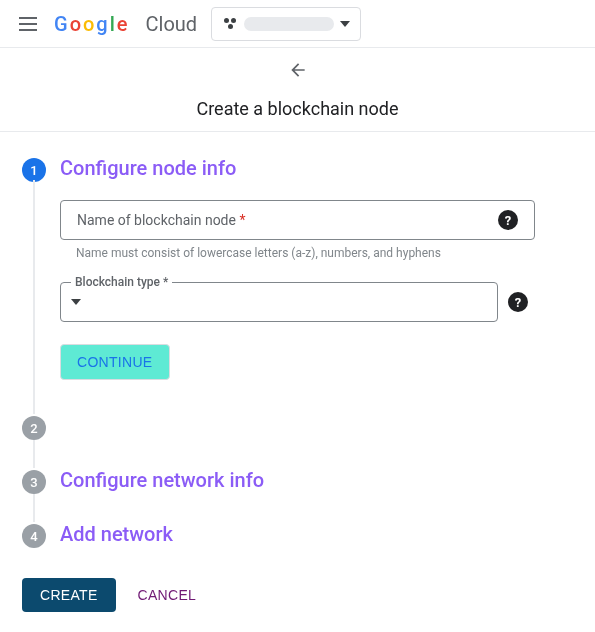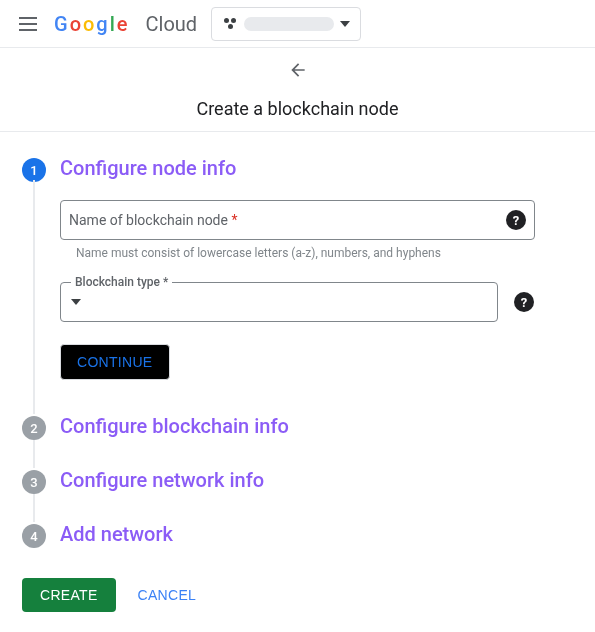--- a/index.html
+++ b/index.html
@@ -83,69 +83,69 @@
 
     .step-body { padding: 18px 0 6px 38px; position:relative; }
     .step-body::before {
       content:""; position:absolute; left:11px; top:-2px; bottom:0; width:2px; background:#e8eaed;
     }
 
     
     .text-field {
       border:1px solid #80868b; border-radius:4px;
       display:flex; align-items:center;
-      padding:0 8px; height:40px; width:475px;
+      padding:0 16px; height:40px; width:475px;
       gap:20px;
     }
     .text-field input {
       flex:1; border:none; outline:none; font-size:14px; color:#202124;
     }
     .field-label-inline { color:#5f6368; font-size:14px; }
     .req-star { color:#d93025; }
     .help-icon {
       width:20px; height:20px; border-radius:50%;
       background:#202124; color:#fff;
       display:flex; align-items:center; justify-content:center;
       font-size:13px; font-weight:700; cursor:pointer;
     }
     .hint { font-size:12px; color:#80868b; margin-top:6px; margin-left:16px; }
 
-    .select-row { display:flex; align-items:center; gap:16px; margin-top:22px; }
+    .select-row { display:flex; align-items:center; gap:10px; margin-top:22px; }
     .select-field {
       position:relative;
       border:1px solid #80868b; border-radius:4px;
       width:438px; height:40px;
       display:flex; align-items:center; padding:0 10px;
       cursor:pointer;
     }
     .select-label {
       position:absolute; top:-8px; left:10px; background:#fff;
       font-size:12px; color:#5f6368; padding:0 4px; font-weight:500;
     }
     .select-value { flex:1; font-size:14px; color:#202124; }
 
     .continue-btn {
       margin-top:22px;
       border:1px solid #dadce0; border-radius:4px;
-      background:#000000; color:#1a73e8;
+      background:#5eead4; color:#1a73e8;
       font-size:14px; font-weight:500; letter-spacing:0.3px;
       padding:9px 16px; cursor:pointer;
     }
 
     
     .footer-actions {
       display:flex; gap:22px; align-items:center;
       padding: 30px 22px 30px 22px;
     }
     .primary-btn {
-      background:#15803d; color:#fff; border:none; border-radius:4px;
+      background:#0c4a6e; color:#fff; border:none; border-radius:4px;
       padding:9px 18px; font-size:14px; font-weight:500; letter-spacing:0.3px; cursor:pointer;
     }
     .text-btn {
-      background:none; border:none; color:#3b82f6;
+      background:none; border:none; color:#701a75;
       font-size:14px; font-weight:500; letter-spacing:0.3px; cursor:pointer;
     }
   </style>
 </head>
 <body>
 
 <div class="header-bar">
   <div class="hamburger">
     <span></span>
       <span></span>
@@ -207,21 +207,20 @@
       </div>
       <div class="help-icon">?</div>
     </div>
 
     <button class="continue-btn">CONTINUE</button>
   </div>
 
   <div class="step-gap"></div>
   <div class="step">
     <div class="step-badge">2</div>
-    <div class="step-title">Configure blockchain info</div>
   </div>
 
   <div class="step-gap"></div>
   <div class="step">
     <div class="step-badge">3</div>
     <div class="step-title">Configure network info</div>
   </div>
 
   <div class="step-gap"></div>
   <div class="step">

